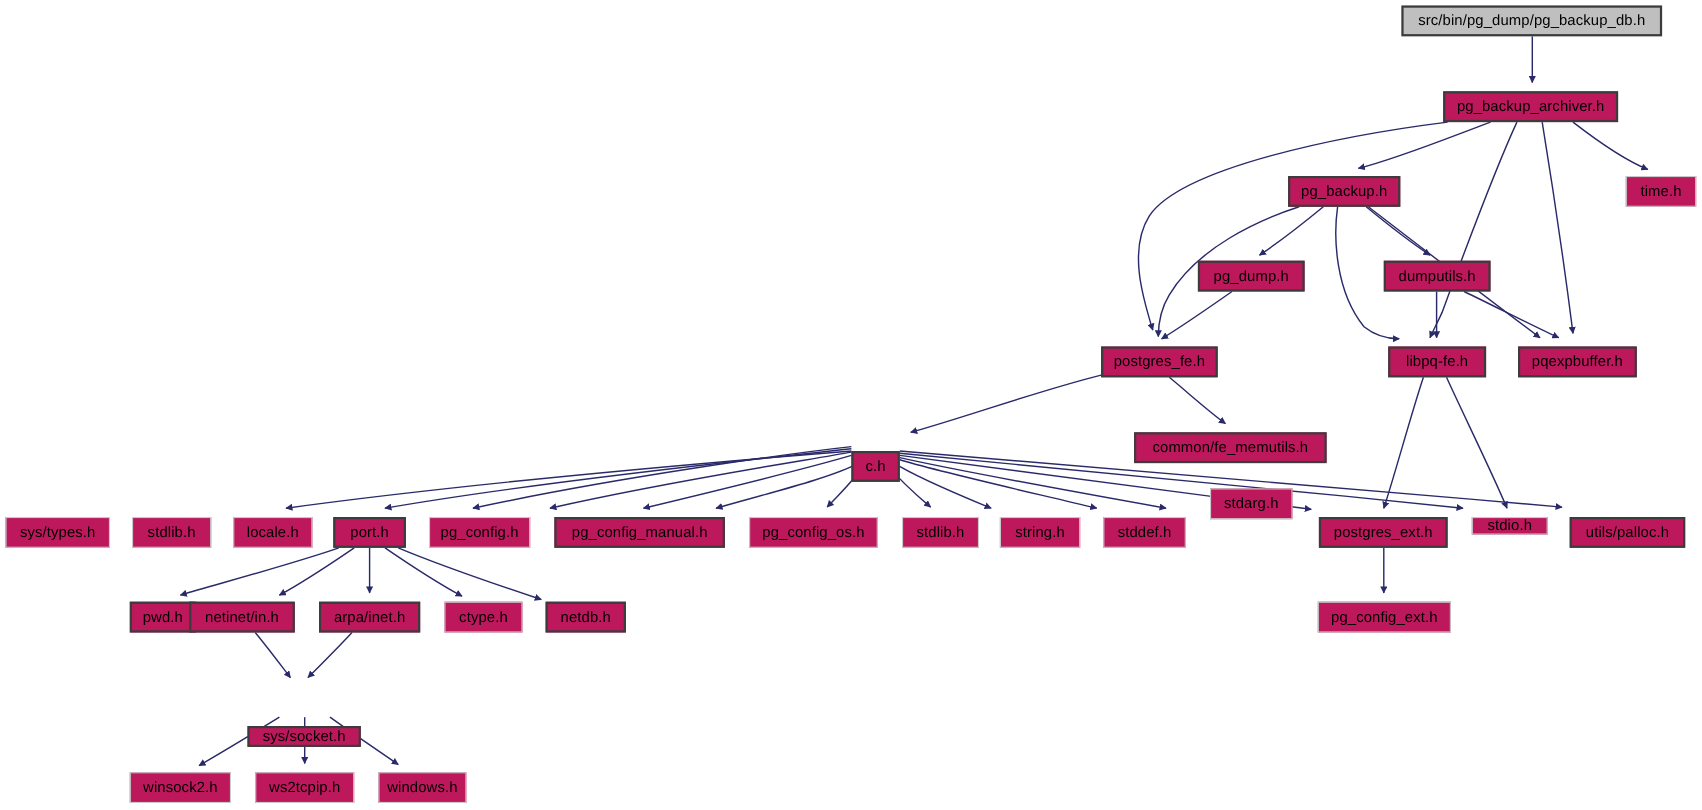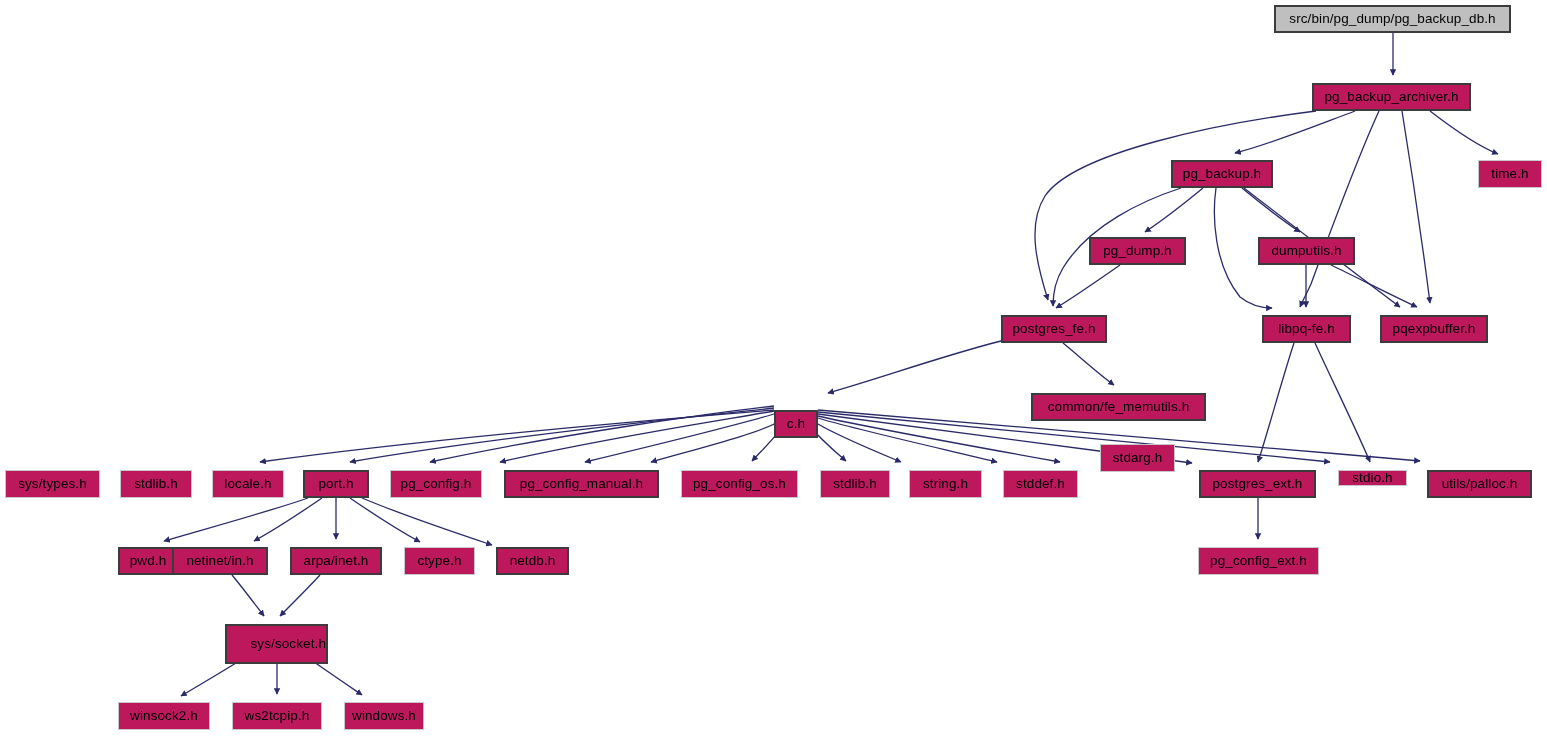--- a/index.html
+++ b/index.html
@@ -194,21 +194,21 @@
       </div>
       <div class="node" style="left: 404px; top: 547px; width: 71px; height: 28px;">
         <span class="node-label">ctype.h</span>
       </div>
       <div class="node strong" style="left: 496px; top: 547px; width: 73px; height: 28px;">
         <span class="node-label">netdb.h</span>
       </div>
       <div class="node" style="left: 1198px; top: 547px; width: 121px; height: 28px;">
         <span class="node-label">pg_config_ext.h</span>
       </div>
-      <div class="node strong" style="left: 225px; top: 624px; width: 103px; height: 40px; justify-content: flex-end;">
+      <div class="node strong" style="left: 225px; top: 660px; width: 103px; height: 19px;">
         <span class="node-label">sys/socket.h</span>
       </div>
       <div class="node" style="left: 118px; top: 702px; width: 92px; height: 28px;">
         <span class="node-label">winsock2.h</span>
       </div>
       <div class="node" style="left: 232px; top: 702px; width: 90px; height: 28px;">
         <span class="node-label">ws2tcpip.h</span>
       </div>
       <div class="node" style="left: 344px; top: 702px; width: 80px; height: 28px;">
         <span class="node-label">windows.h</span>

